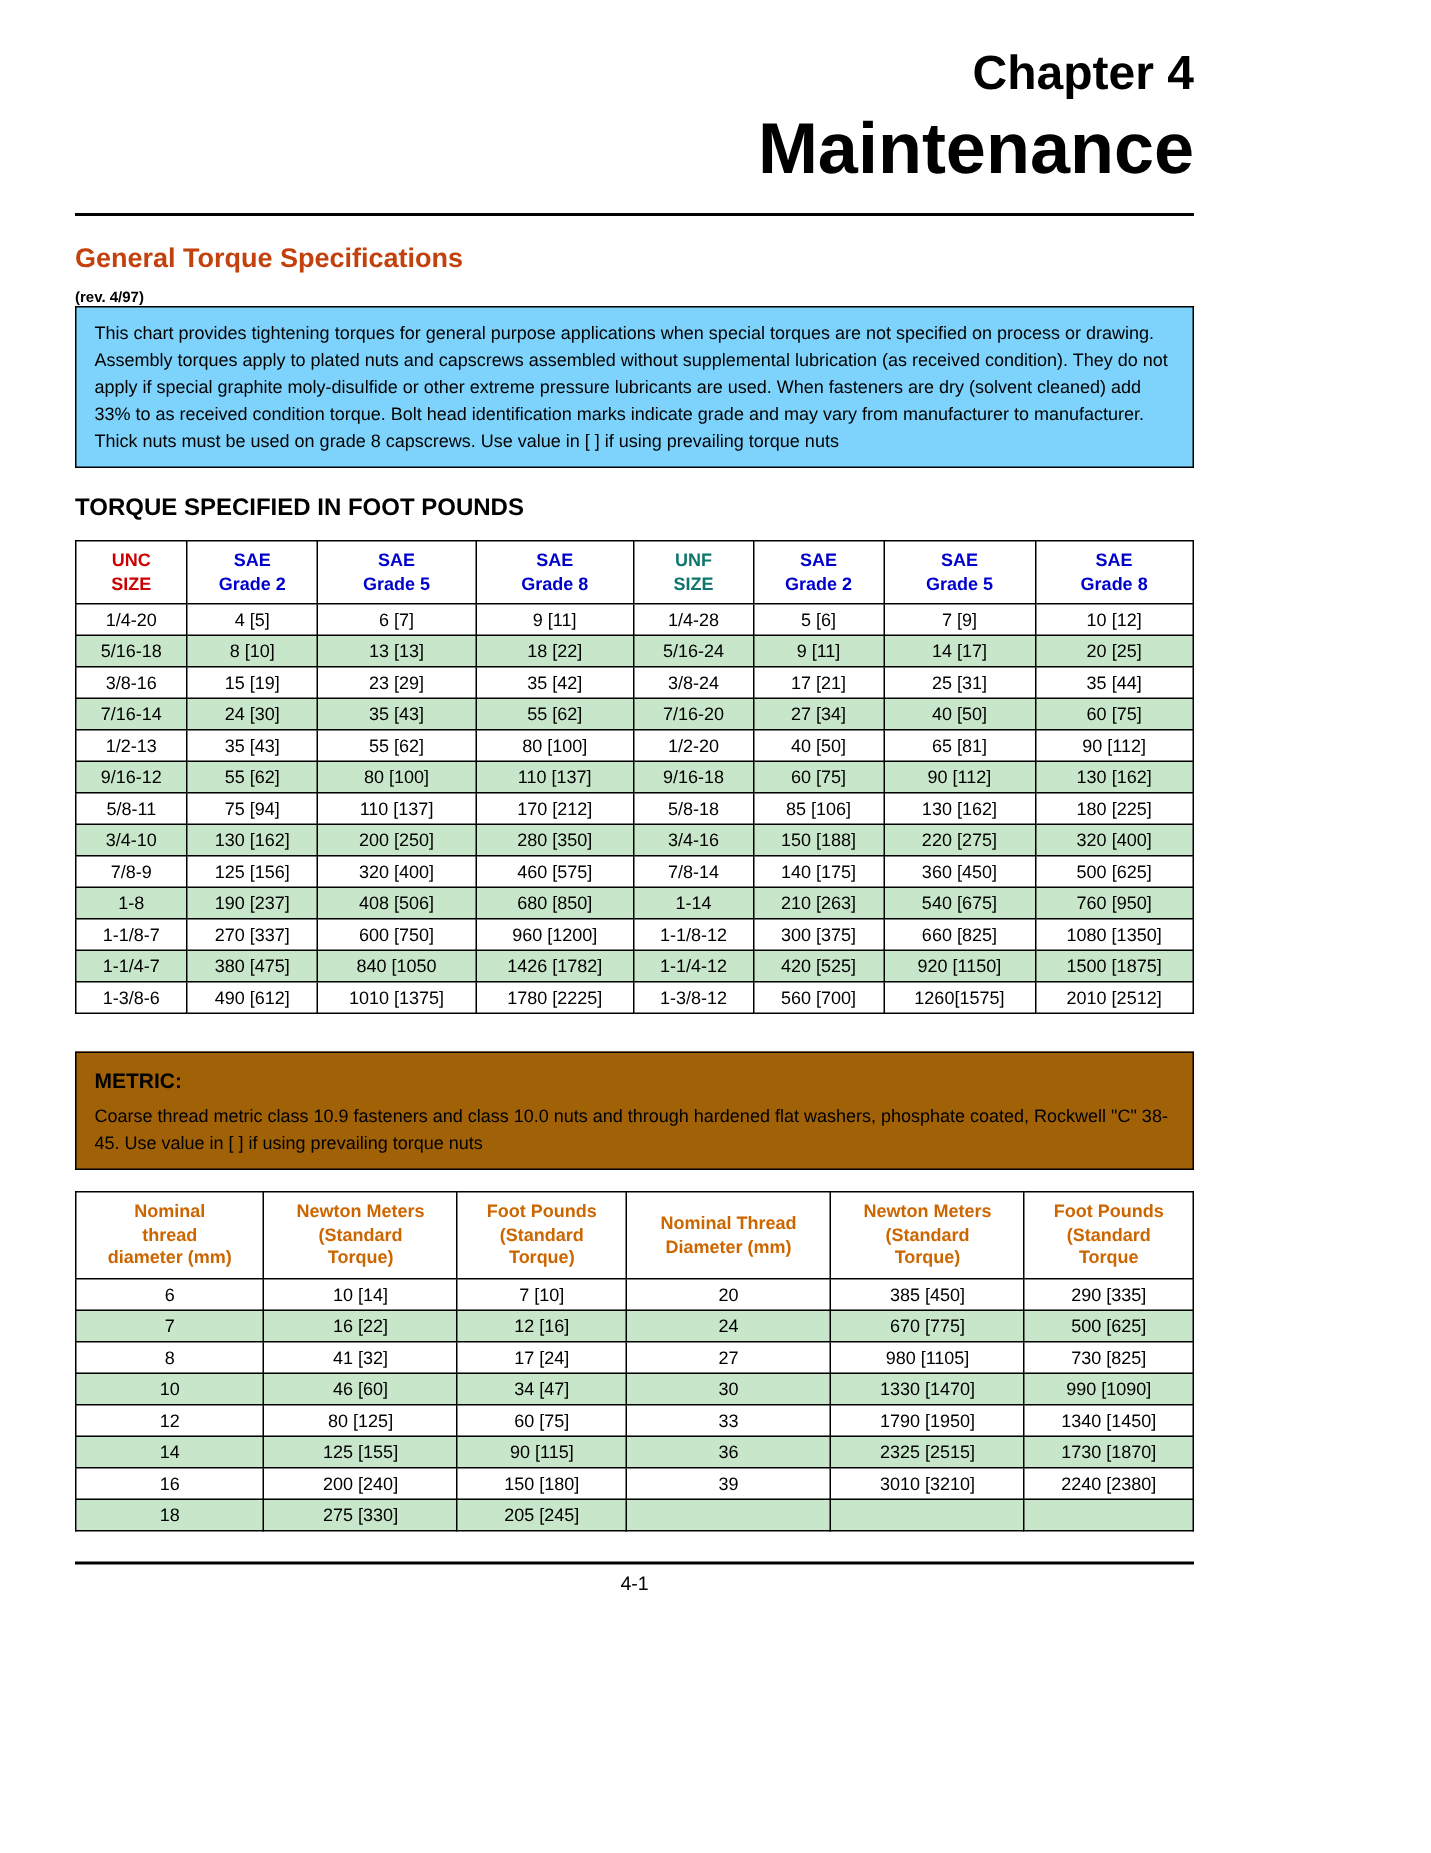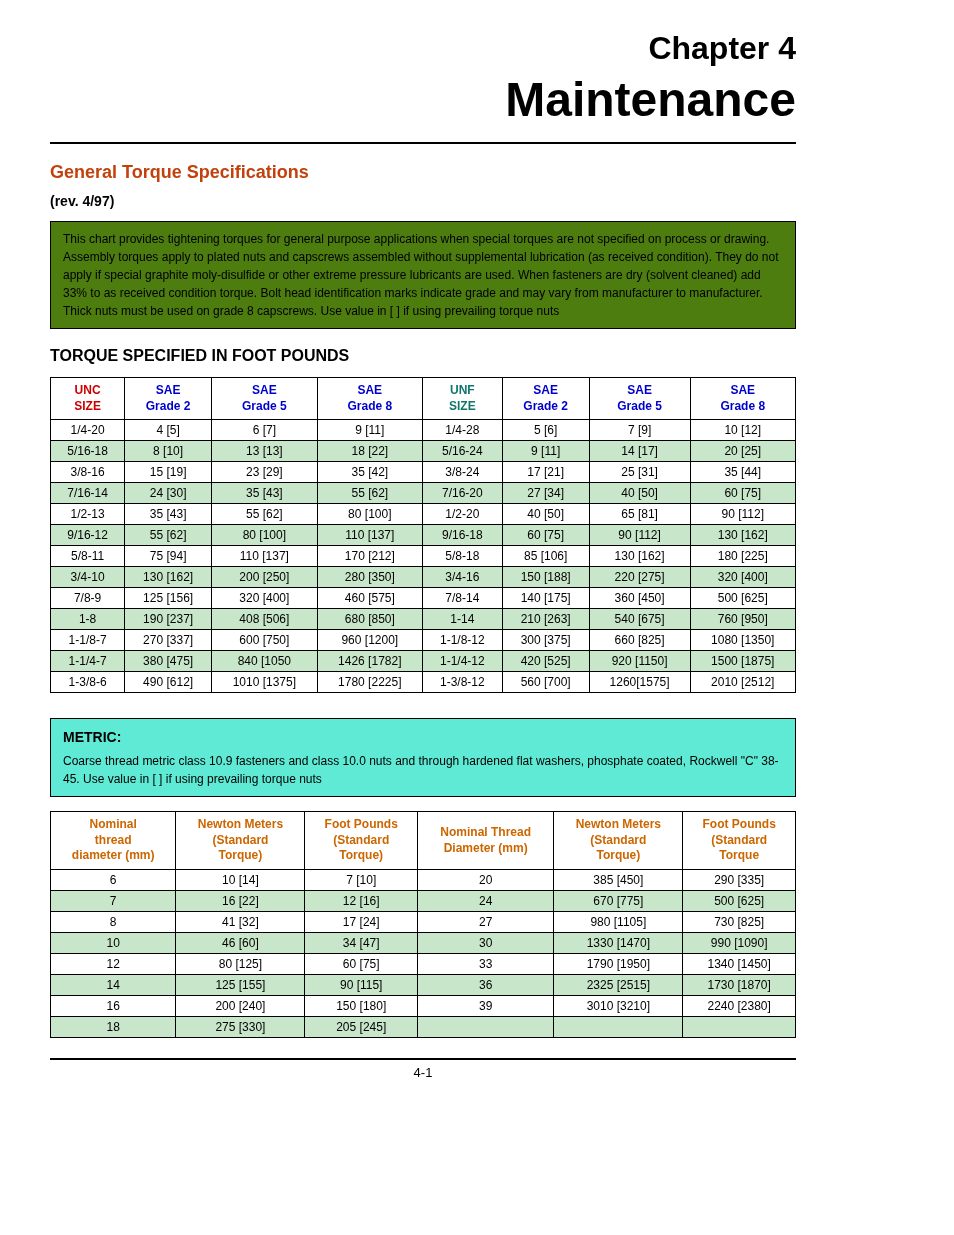--- a/index.html
+++ b/index.html
@@ -37,31 +37,31 @@
       border-top: 2px solid #000;
       margin-bottom: 18px;
     }
     .section-title {
       font-size: 18px;
       font-weight: bold;
       color: #c2410c;
       margin-bottom: 10px;
     }
     .rev-text {
-      font-size: 14px;
-      font-weight: bold;
-      margin-bottom: 12px;
+      font-size: 10px;
+      font-weight: bold;
+      margin-bottom: 0;
     }
     .notice-box {
       border: 1px solid #000;
       padding: 8px 12px;
       font-size: 12px;
       line-height: 1.5;
       margin-bottom: 18px;
-      background: #4d7c0f;
+      background: #7dd3fc;
     }
     .torque-section-title {
       font-size: 16px;
       font-weight: bold;
       color: #000;
       margin-bottom: 12px;
     }
     
     .torque-table {
       width: 100%;
@@ -96,21 +96,21 @@
     .col-unf-sae2 { color: #0000cc; font-weight: bold; }
     .col-unf-sae5 { color: #0000cc; font-weight: bold; }
     .col-unf-sae8 { color: #0000cc; font-weight: bold; }
     
     .metric-box {
       border: 1px solid #000;
       padding: 8px 12px;
       font-size: 12px;
       line-height: 1.5;
       margin-bottom: 14px;
-      background: #5eead4;
+      background: #a16207;
     }
     .metric-box .metric-title {
       font-size: 14px;
       font-weight: bold;
       margin-bottom: 4px;
     }
     
     .metric-table {
       width: 100%;
       border-collapse: collapse;

